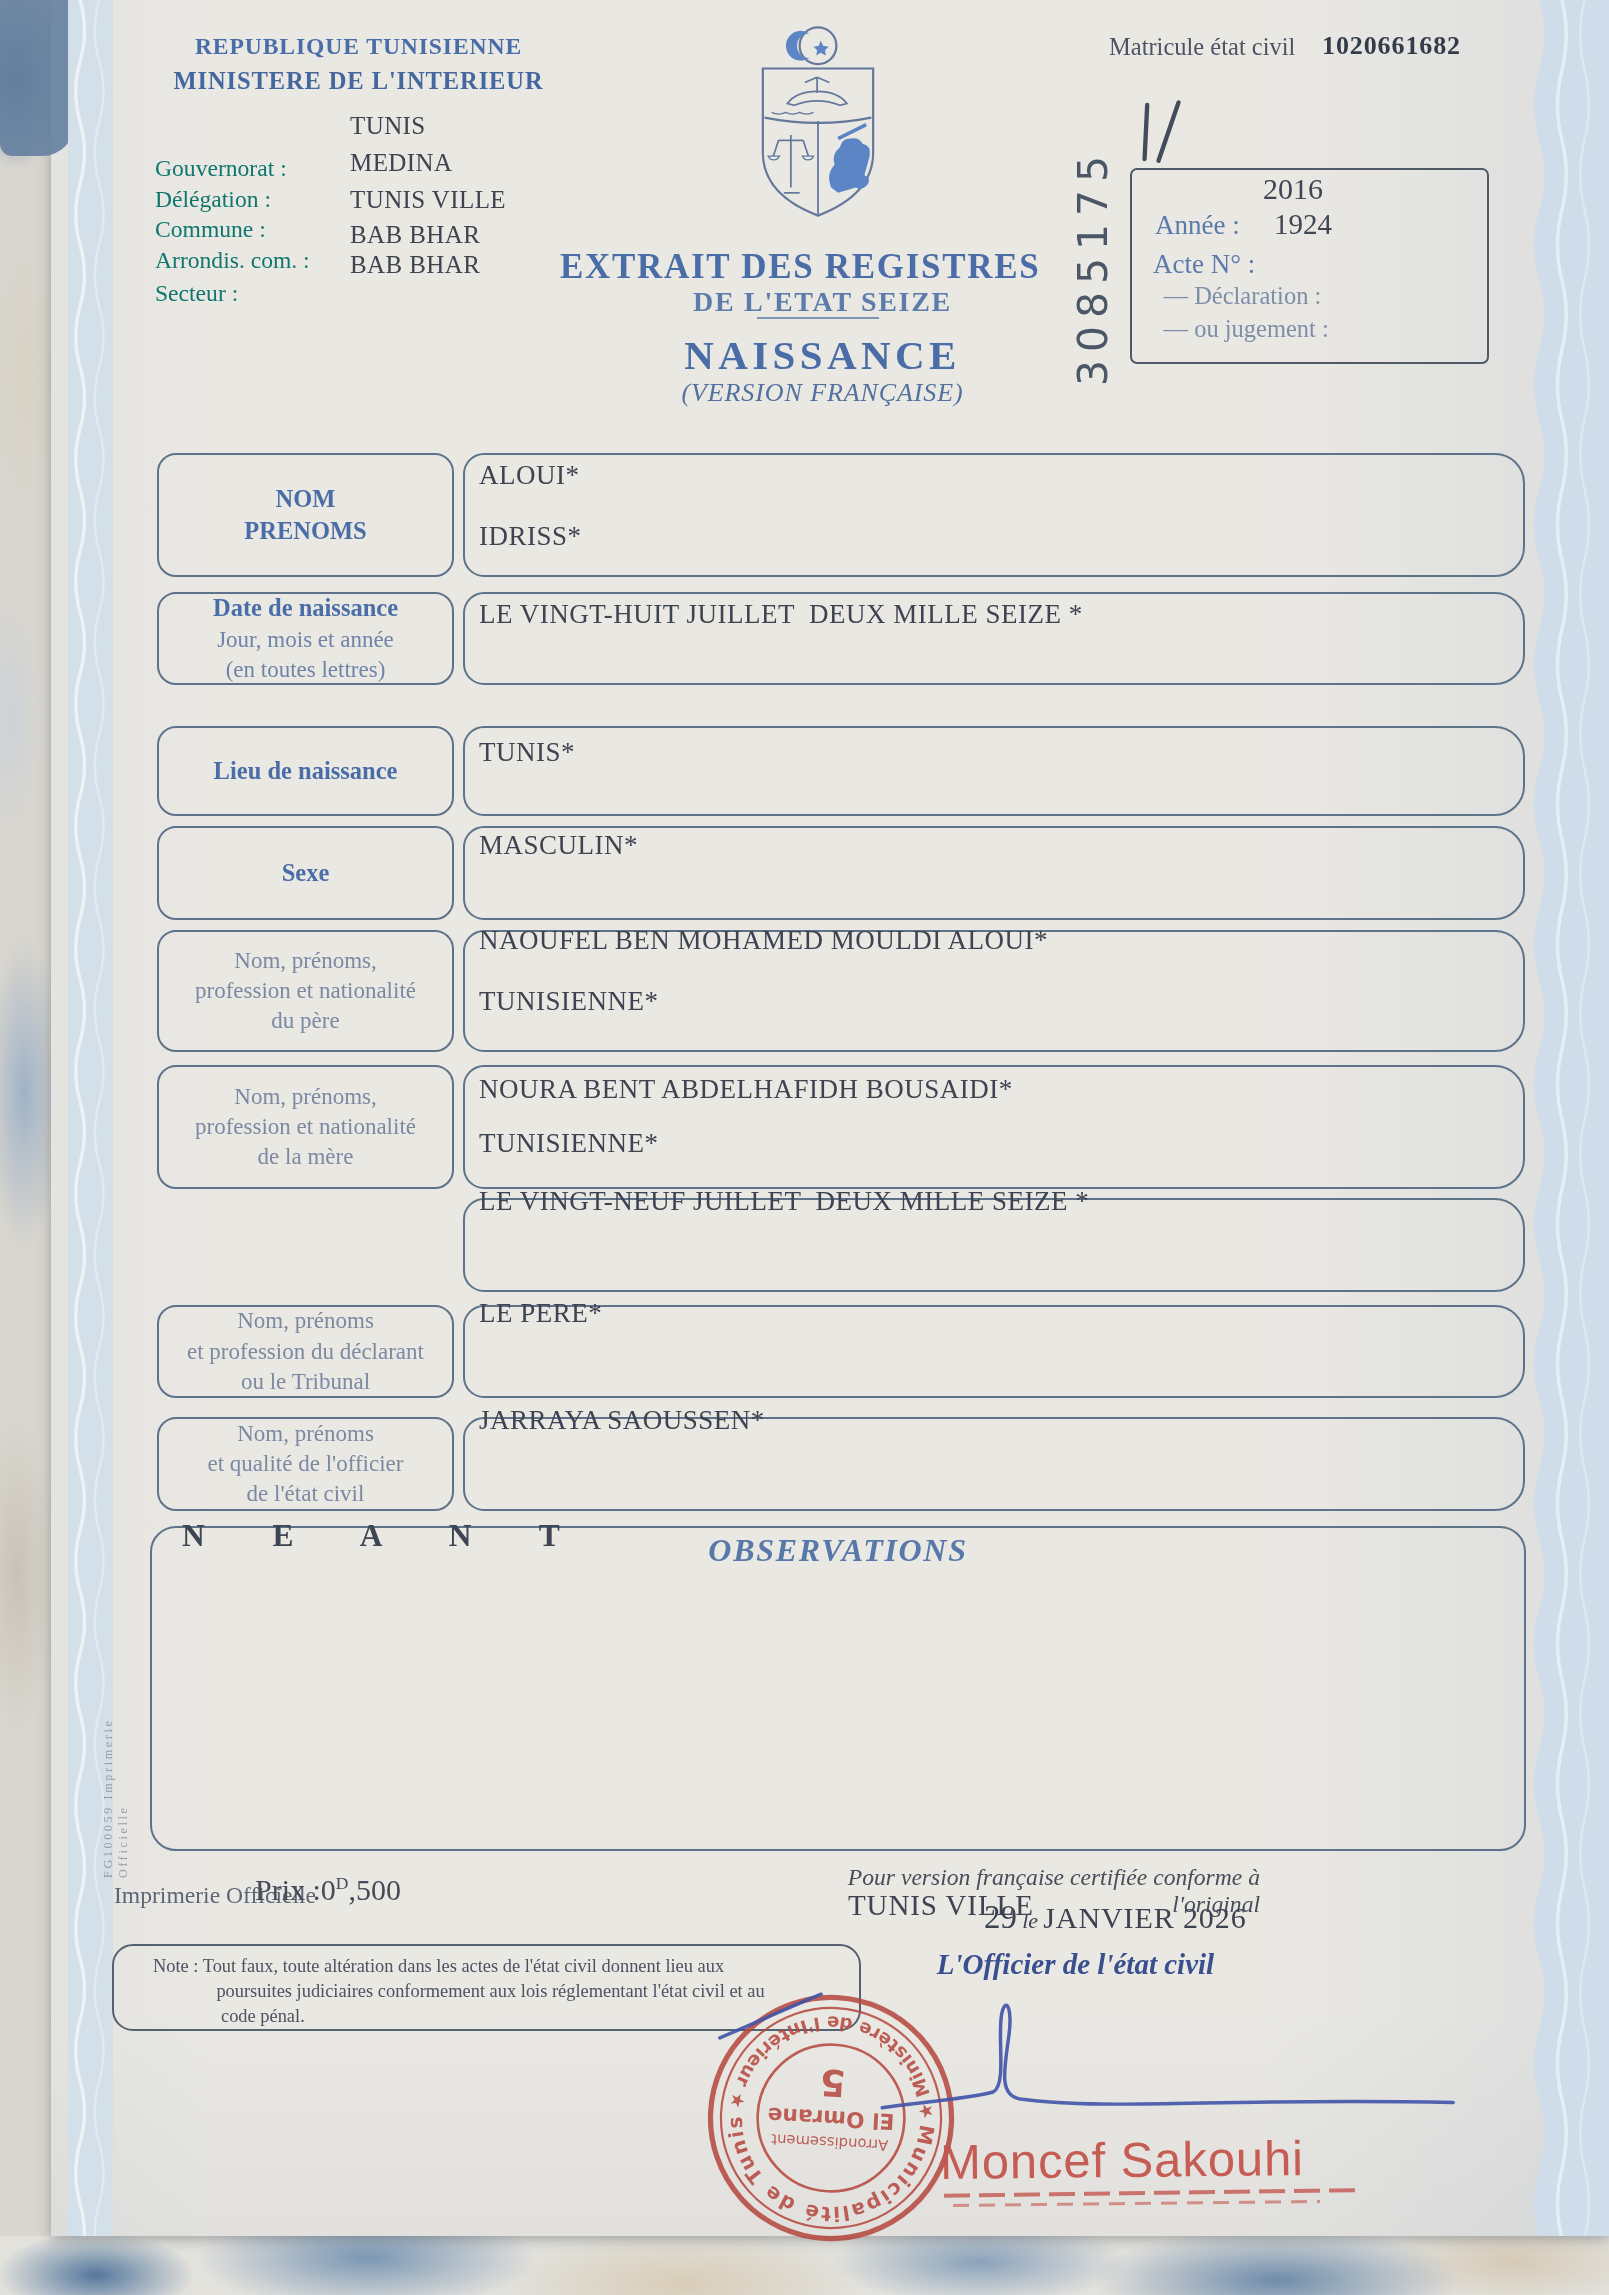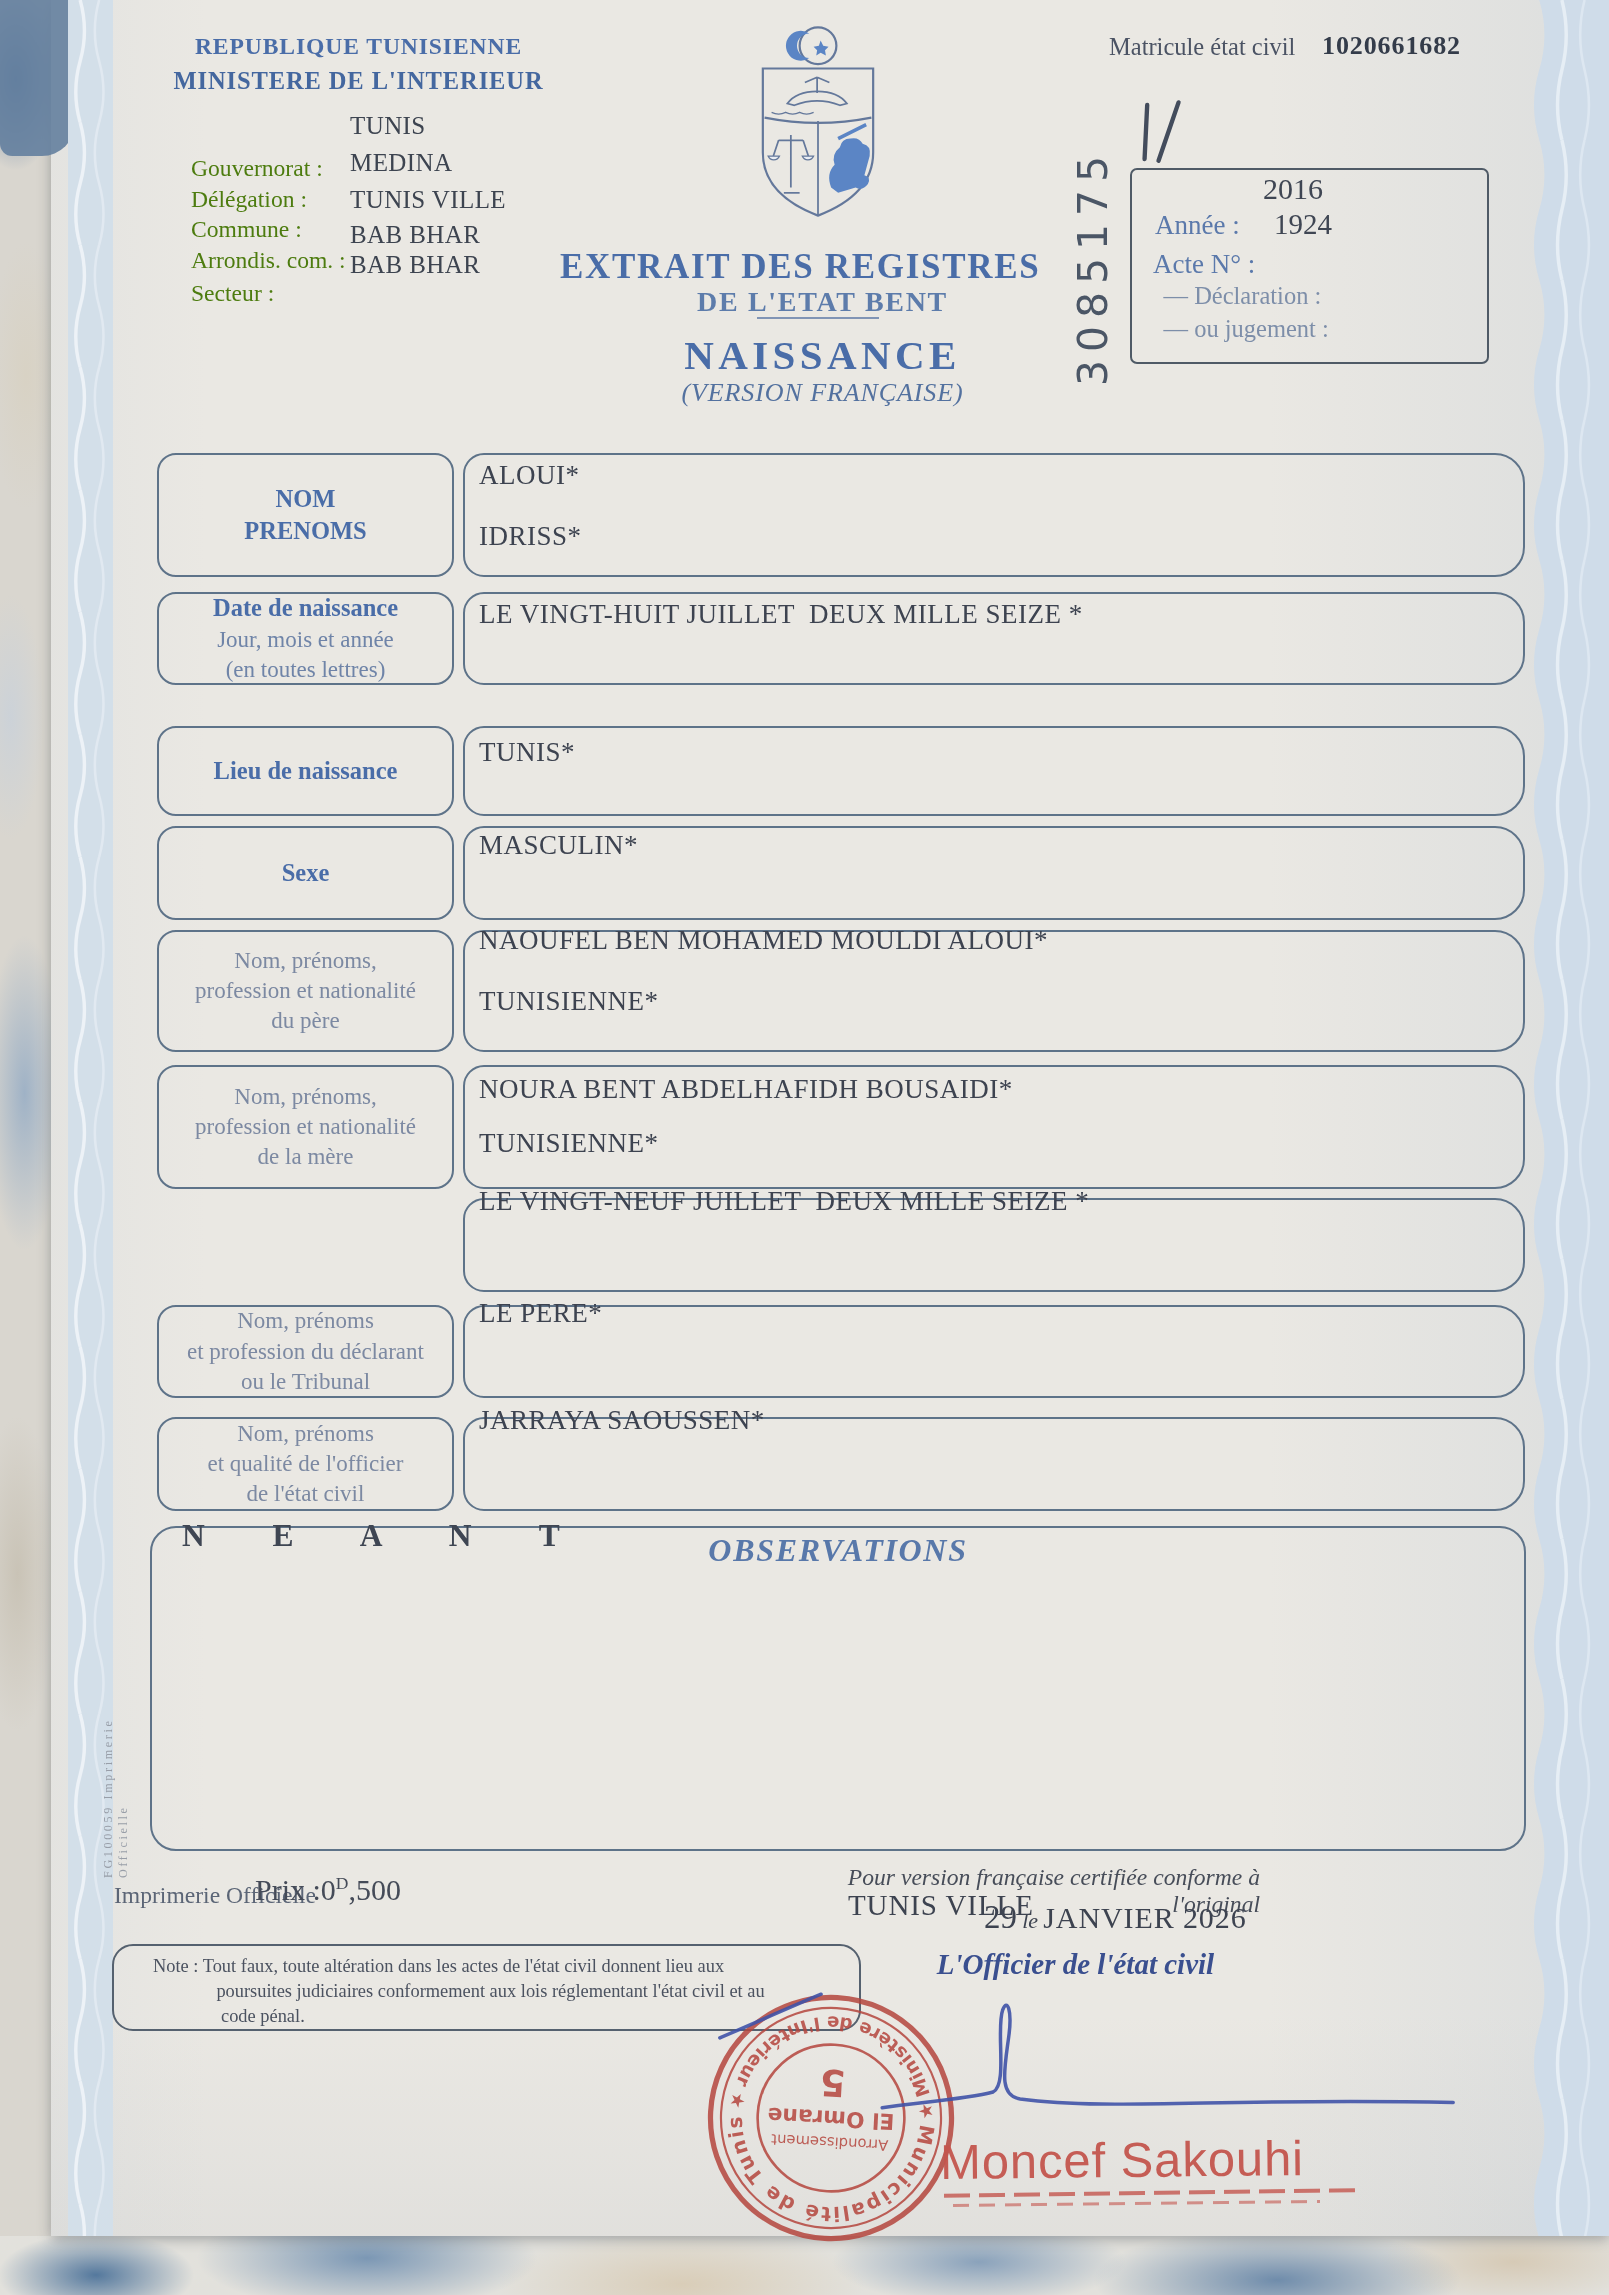--- a/index.html
+++ b/index.html
@@ -30,21 +30,21 @@
     background:linear-gradient(90deg,rgba(170,185,202,.10),rgba(0,0,0,0) 10%,rgba(0,0,0,0) 78%,rgba(150,172,196,.16)),
                linear-gradient(180deg,rgba(0,0,0,0) 90%,rgba(120,130,145,.08)),#eae8e3;
     box-shadow:0 4.4px 12.2px rgba(40,50,60,.35);}
   .wave-strip{position:absolute;z-index:3;}
   
   .abs{position:absolute;white-space:pre;}
   
   .ministry{position:absolute;left:131px;top:33px;width:455px;text-align:center;z-index:4;}
   .ministry .m1{font-size:23.6px;font-weight:bold;color:#4a6da8;letter-spacing:0.9px;}
   .ministry .m2{font-size:24.5px;font-weight:bold;color:#44679f;letter-spacing:0.9px;margin-top:7px;}
-  .adm-label{font-size:23.6px;color:#4d7c0f;z-index:4;margin-left:36px;}
+  .adm-label{font-size:23.6px;color:#0f766e;z-index:4;}
   .adm-value{font-size:25px;color:#3d4450;letter-spacing:0.4px;z-index:4;}
   .t1{position:absolute;left:560px;top:247px;width:525px;text-align:left;
       font-size:35px;font-weight:bold;color:#4a6da8;letter-spacing:1.7px;z-index:4;}
   .t2{position:absolute;left:560px;top:286px;width:525px;text-align:center;
       font-size:28px;font-weight:bold;color:#5d7cab;letter-spacing:1.7px;z-index:4;}
   .t-rule{position:absolute;left:757px;top:317px;width:122px;height:1.7px;background:#8094b5;z-index:4;}
   .t3{position:absolute;left:560px;top:331px;width:525px;text-align:center;
       font-size:41px;font-weight:bold;color:#4a6da8;letter-spacing:4.4px;z-index:4;}
   .t4{position:absolute;left:560px;top:378px;width:525px;text-align:center;
       font-style:italic;font-size:26px;color:#53719f;letter-spacing:0.9px;z-index:4;}
@@ -166,21 +166,21 @@
       <path d="M20,102 q8,4 16,0 q8,4 16,0 q8,4 16,0" stroke-width="1.5"></path>
       <path d="M42,128 L42,188 M28,134 L56,134 M28,134 l-6,18 M56,134 l6,18" stroke-width="2"></path>
       <path d="M16,152 a7,7 0 0 0 13,0 z M55,152 a7,7 0 0 0 13,0 z" fill="#eaeef4" stroke-width="1.5"></path>
       <path d="M34,194 L52,194" stroke-width="2"></path>
     </g>
     <path d="M88,188 q-6,-16 4,-26 q-4,-12 6,-20 q2,-10 12,-10 q10,-2 14,6 q10,2 8,14 l-6,22 q8,2 4,10 q-6,8 -14,4 l-20,6 z" fill="#5b85c5"></path>
     <path d="M96,132 L128,116" stroke="#5b85c5" stroke-width="4"></path>
   </svg>
 
   <div class="t1">EXTRAIT DES REGISTRES</div>
-  <div class="t2">DE L'ETAT BENT</div>
+  <div class="t2">DE L'ETAT SEIZE</div>
   <div class="t-rule"></div>
   <div class="t3">NAISSANCE</div>
   <div class="t4">(VERSION FRANÇAISE)</div>
 
   <span class="matricule-l">Matricule état civil</span>
   <span class="matricule-v">1020661682</span>
 
   <svg class="hand-mark" width="54" height="68" viewBox="0 0 62 78">
     <path d="M14,8 L11,70" stroke="#434c5c" stroke-width="5" stroke-linecap="round" fill="none"></path>
     <path d="M50,5 L27,72" stroke="#434c5c" stroke-width="5" stroke-linecap="round" fill="none"></path>

